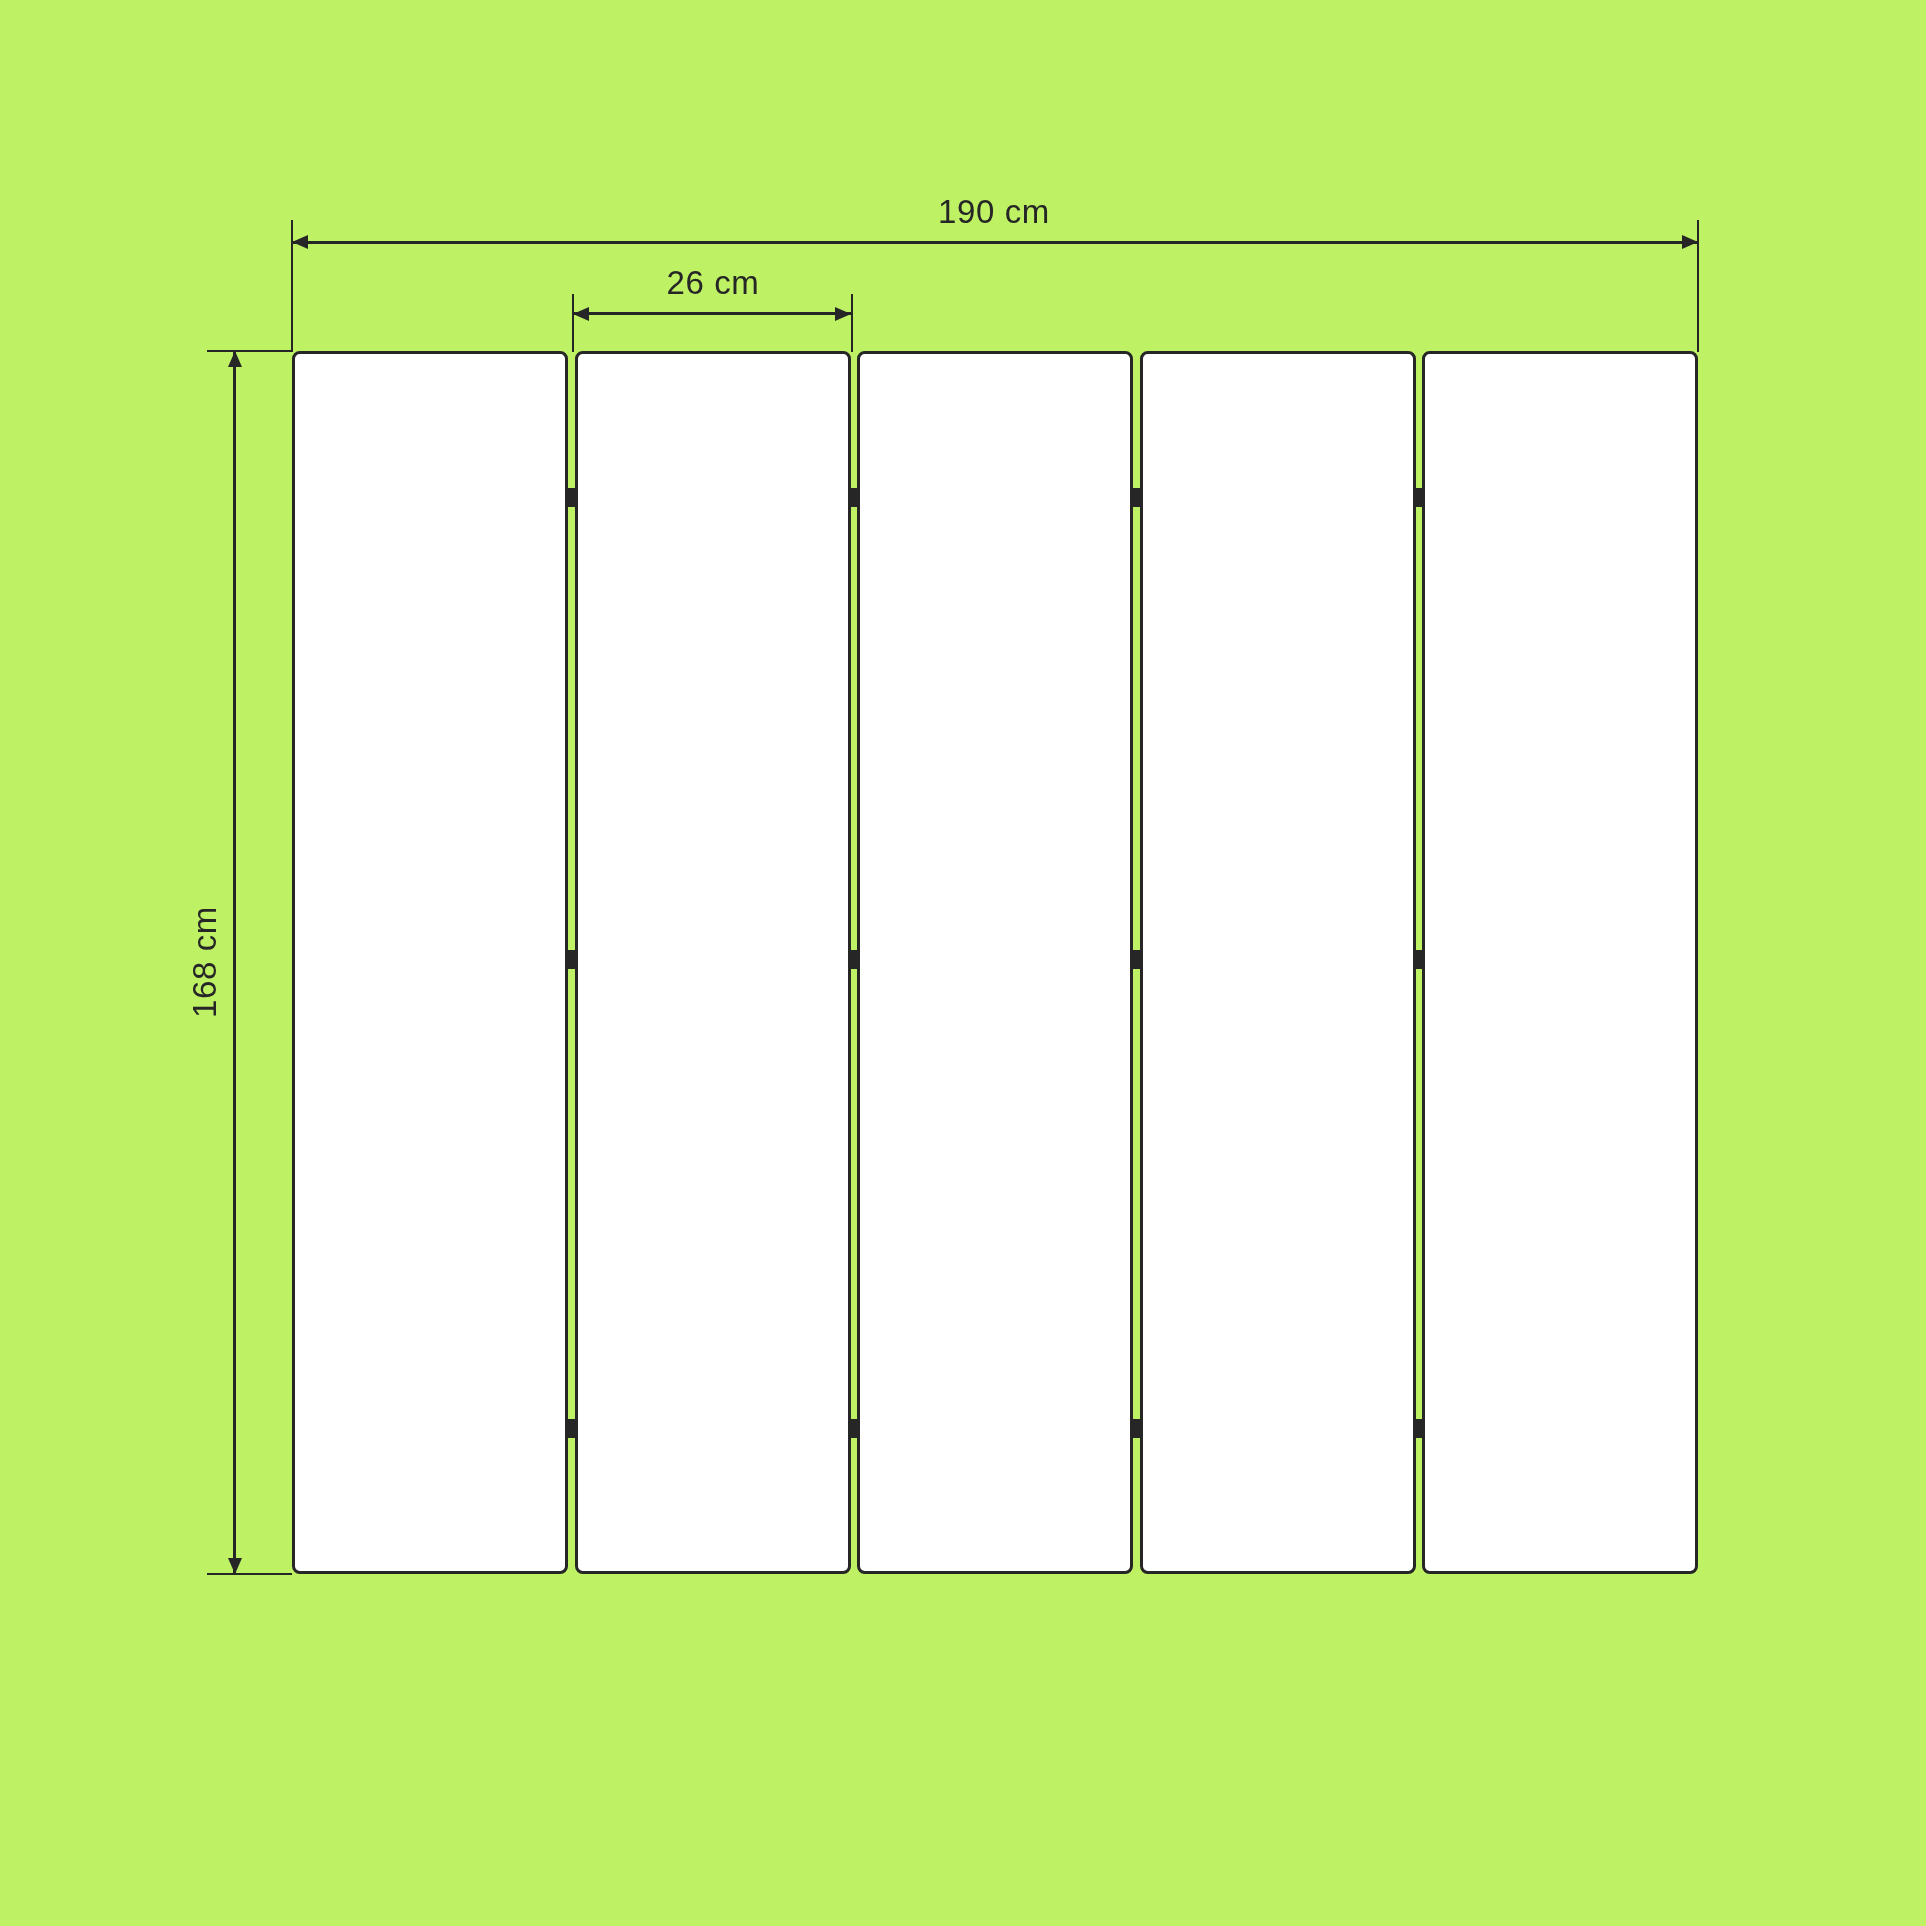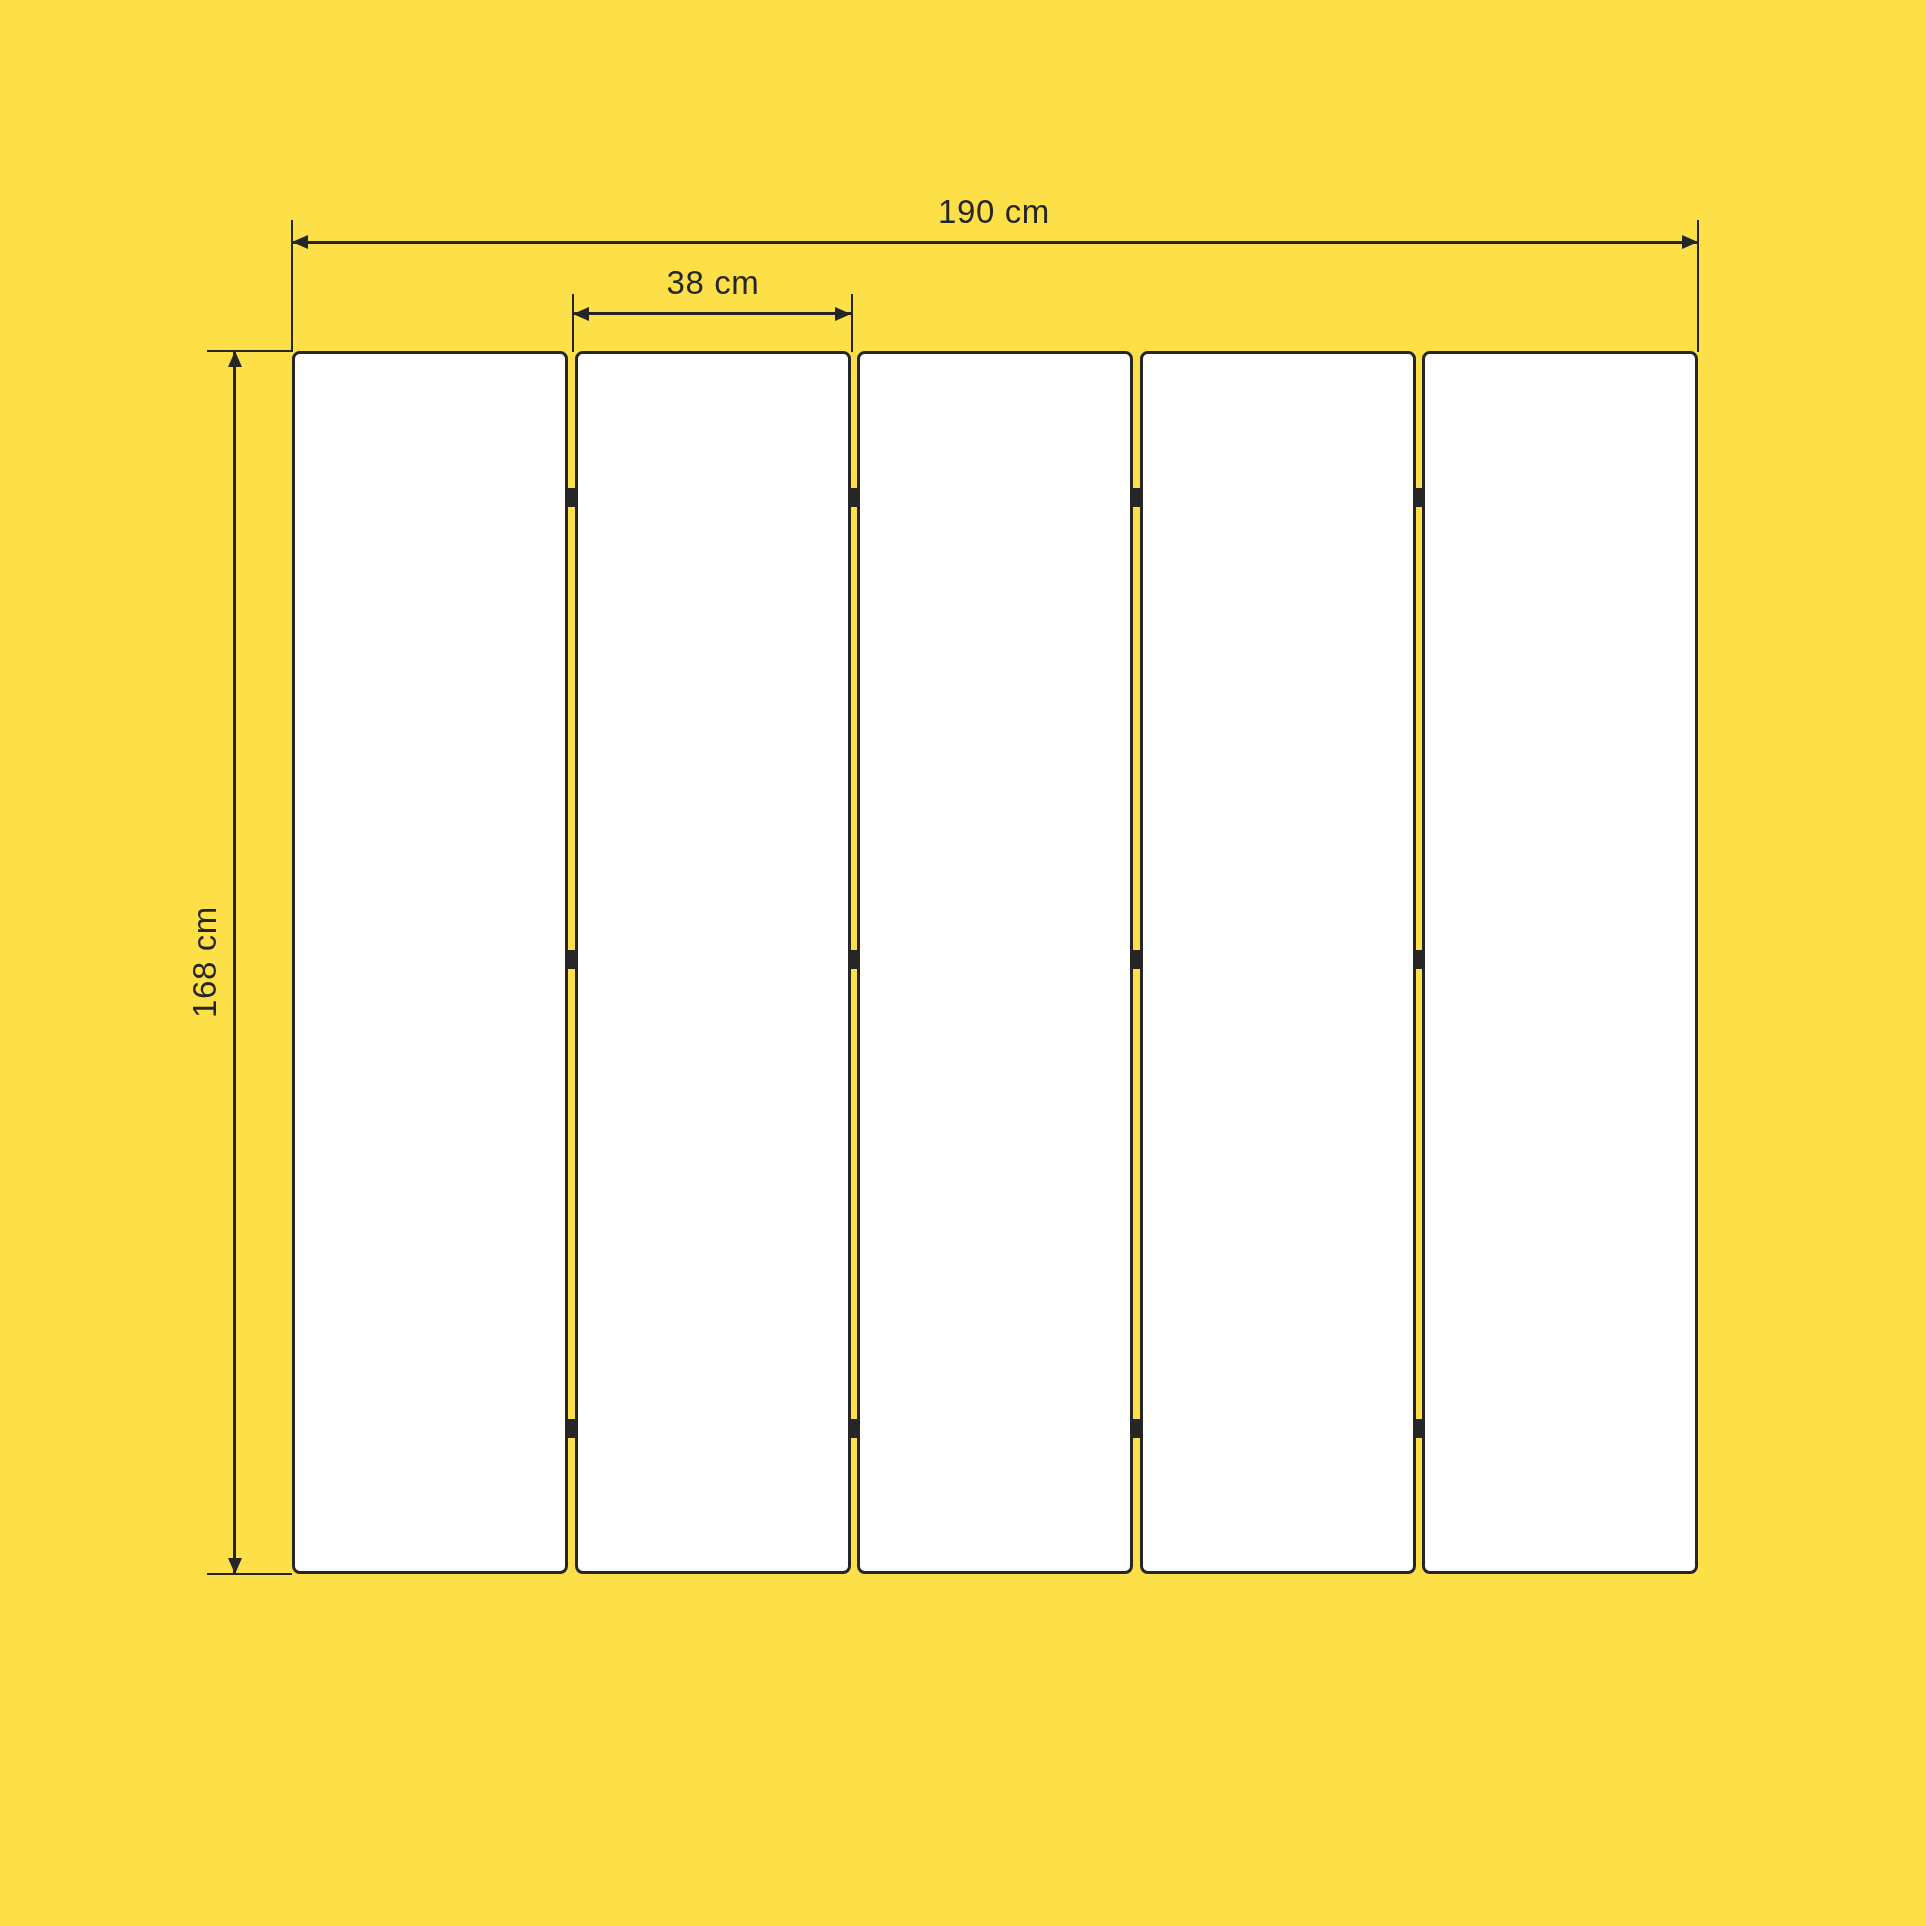--- a/index.html
+++ b/index.html
@@ -1,21 +1,21 @@
 <!DOCTYPE html>
 <html style="font-size:10.3px"><head>
 <meta charset="utf-8">
 <style>
   html, body { margin: 0; padding: 0; background: #ffffff; }
 
   .canvas {
     position: relative;
     width: 1926px;
     height: 1926px;
-    background: #fde047;
+    background: #bef264;
     font-family: "Liberation Sans", sans-serif;
     color: #262626;
     overflow: hidden;
   }
 
   
   .panel {
     position: absolute;
     top: 351px;
     width: 276px;
@@ -95,21 +95,21 @@
     <div class="arrow right" style="left:1682px;top:235px"></div>
     <div class="dim-label" style="left:994px;top:211px">190 cm</div>
   </div>
 
   <div>
     <div class="line ext-v" style="left:572px;top:294px;height:58px"></div>
     <div class="line ext-v" style="left:851px;top:294px;height:58px"></div>
     <div class="line dim-h" style="left:573px;top:312px;width:279px"></div>
     <div class="arrow left" style="left:573px;top:307px"></div>
     <div class="arrow right" style="left:835px;top:307px"></div>
-    <div class="dim-label" style="left:713px;top:282px">38 cm</div>
+    <div class="dim-label" style="left:713px;top:282px">26 cm</div>
   </div>
 
   <div>
     <div class="line ext-h" style="left:207px;top:350px;width:85px"></div>
     <div class="line ext-h" style="left:207px;top:1573px;width:85px"></div>
     <div class="line dim-v" style="left:233px;top:351px;height:1223px"></div>
     <div class="arrow up" style="left:228px;top:351px"></div>
     <div class="arrow down" style="left:228px;top:1558px"></div>
     <div class="dim-label rot" style="left:204px;top:962px">168 cm</div>
   </div>

